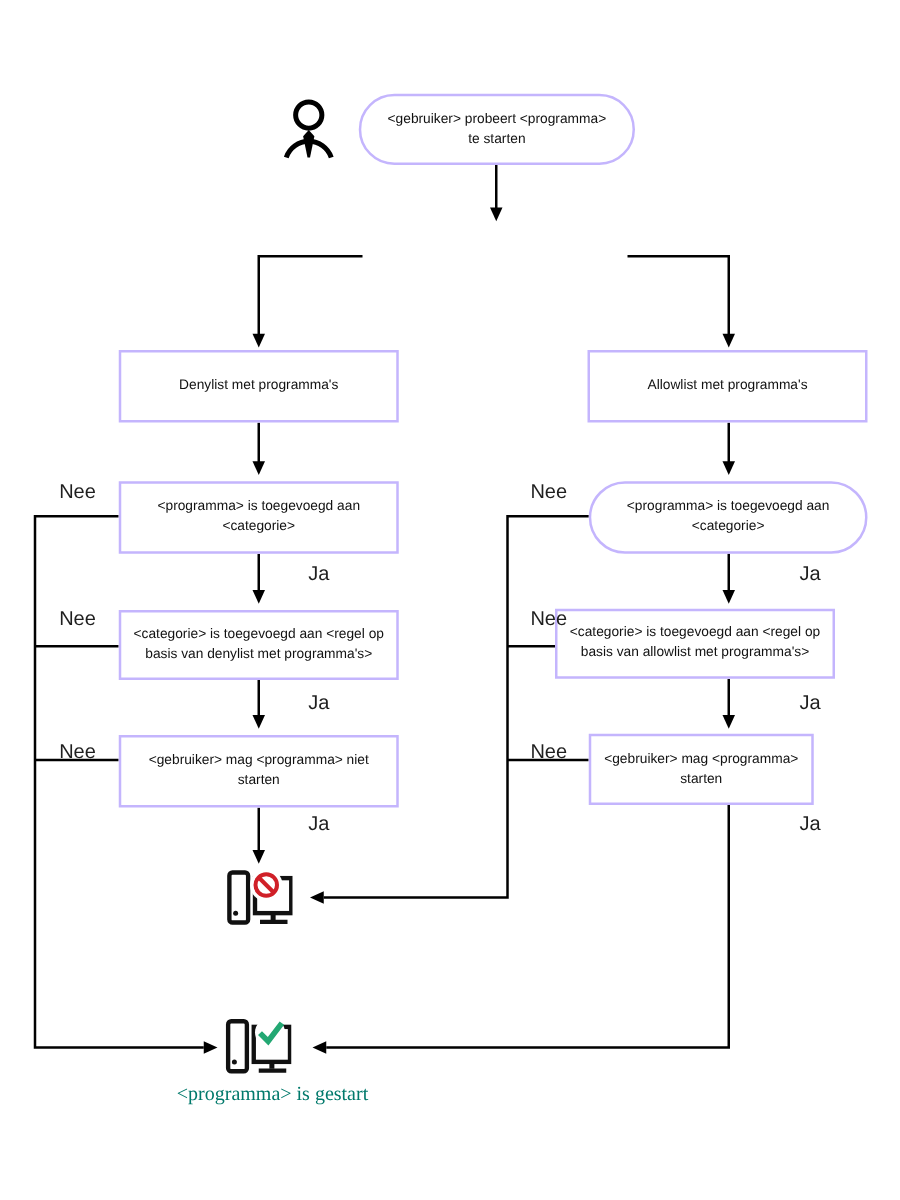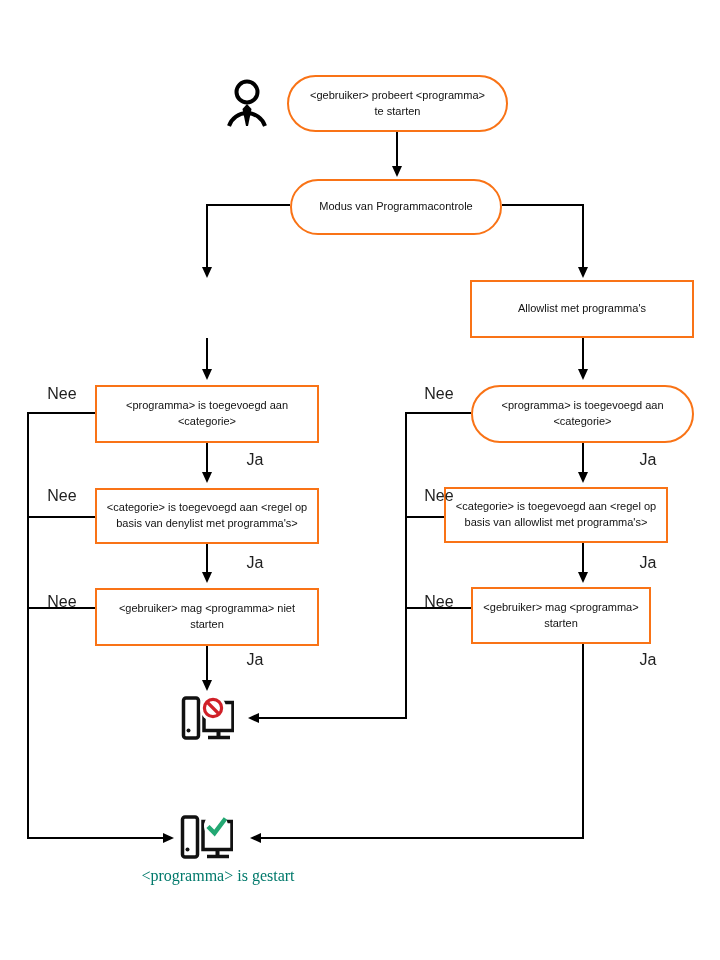--- a/index.html
+++ b/index.html
@@ -3,21 +3,21 @@
 <meta charset="utf-8">
 <style>
   html,body{margin:0;padding:0;background:#ffffff;}
   .stage{
     position:relative;width:720px;height:960px;background:#ffffff;
     font-family:"Liberation Sans", sans-serif;overflow:hidden;
   }
   svg.wires{position:absolute;left:0;top:0;width:720px;height:960px;}
   .node{
     position:absolute;display:flex;align-items:center;justify-content:center;
-    text-align:center;border:2px solid #f97316;background:#fff;
+    text-align:center;border:2px solid #c4b5fd;background:#fff;
     font-size:11px;line-height:1.45;color:#111;box-sizing:border-box;
     padding:4px 10px;
   }
   .stadium{border-radius:30px;}
   .edge-label{
     position:absolute;font-size:16px;color:#1f1f1f;text-align:center;
     line-height:20px;
   }
   .result-text{
     position:absolute;font-size:16px;line-height:18px;text-align:center;
@@ -78,24 +78,24 @@
   <svg class="icon" style="left:224px;top:76px;width:48px;height:54px;" viewBox="0 0 48 54">
     <circle cx="23" cy="16" r="10.5" fill="none" stroke="#000" stroke-width="4"></circle>
     <path d="M5 50 A19 19 0 0 1 41 50" fill="none" stroke="#000" stroke-width="4"></path>
     <polygon points="23,28 18.5,33 22,50 24,50 27.5,33" fill="#000"></polygon>
   </svg>
 
   <div class="node stadium" style="left:287px;top:75px;width:221px;height:57px;padding:4px 16px;">
     <span>&lt;gebruiker&gt; probeert &lt;programma&gt; te starten</span>
   </div>
 
-  <div class="node stadium" style="left:290px;top:179px;width:212px;height:56px;">
-    <span>Modus van Programmacontrole</span>
+
+  <div class="node" style="left:95px;top:280px;width:224px;height:58px;">
+    <span>Denylist met programma's</span>
   </div>
-
 
   <div class="node" style="left:470px;top:280px;width:224px;height:58px;">
     <span>Allowlist met programma's</span>
   </div>
 
   <div class="node" style="left:95px;top:385px;width:224px;height:58px;">
     <span>&lt;programma&gt; is toegevoegd aan &lt;categorie&gt;</span>
   </div>
 
   <div class="node stadium" style="left:471px;top:385px;width:223px;height:58px;">

